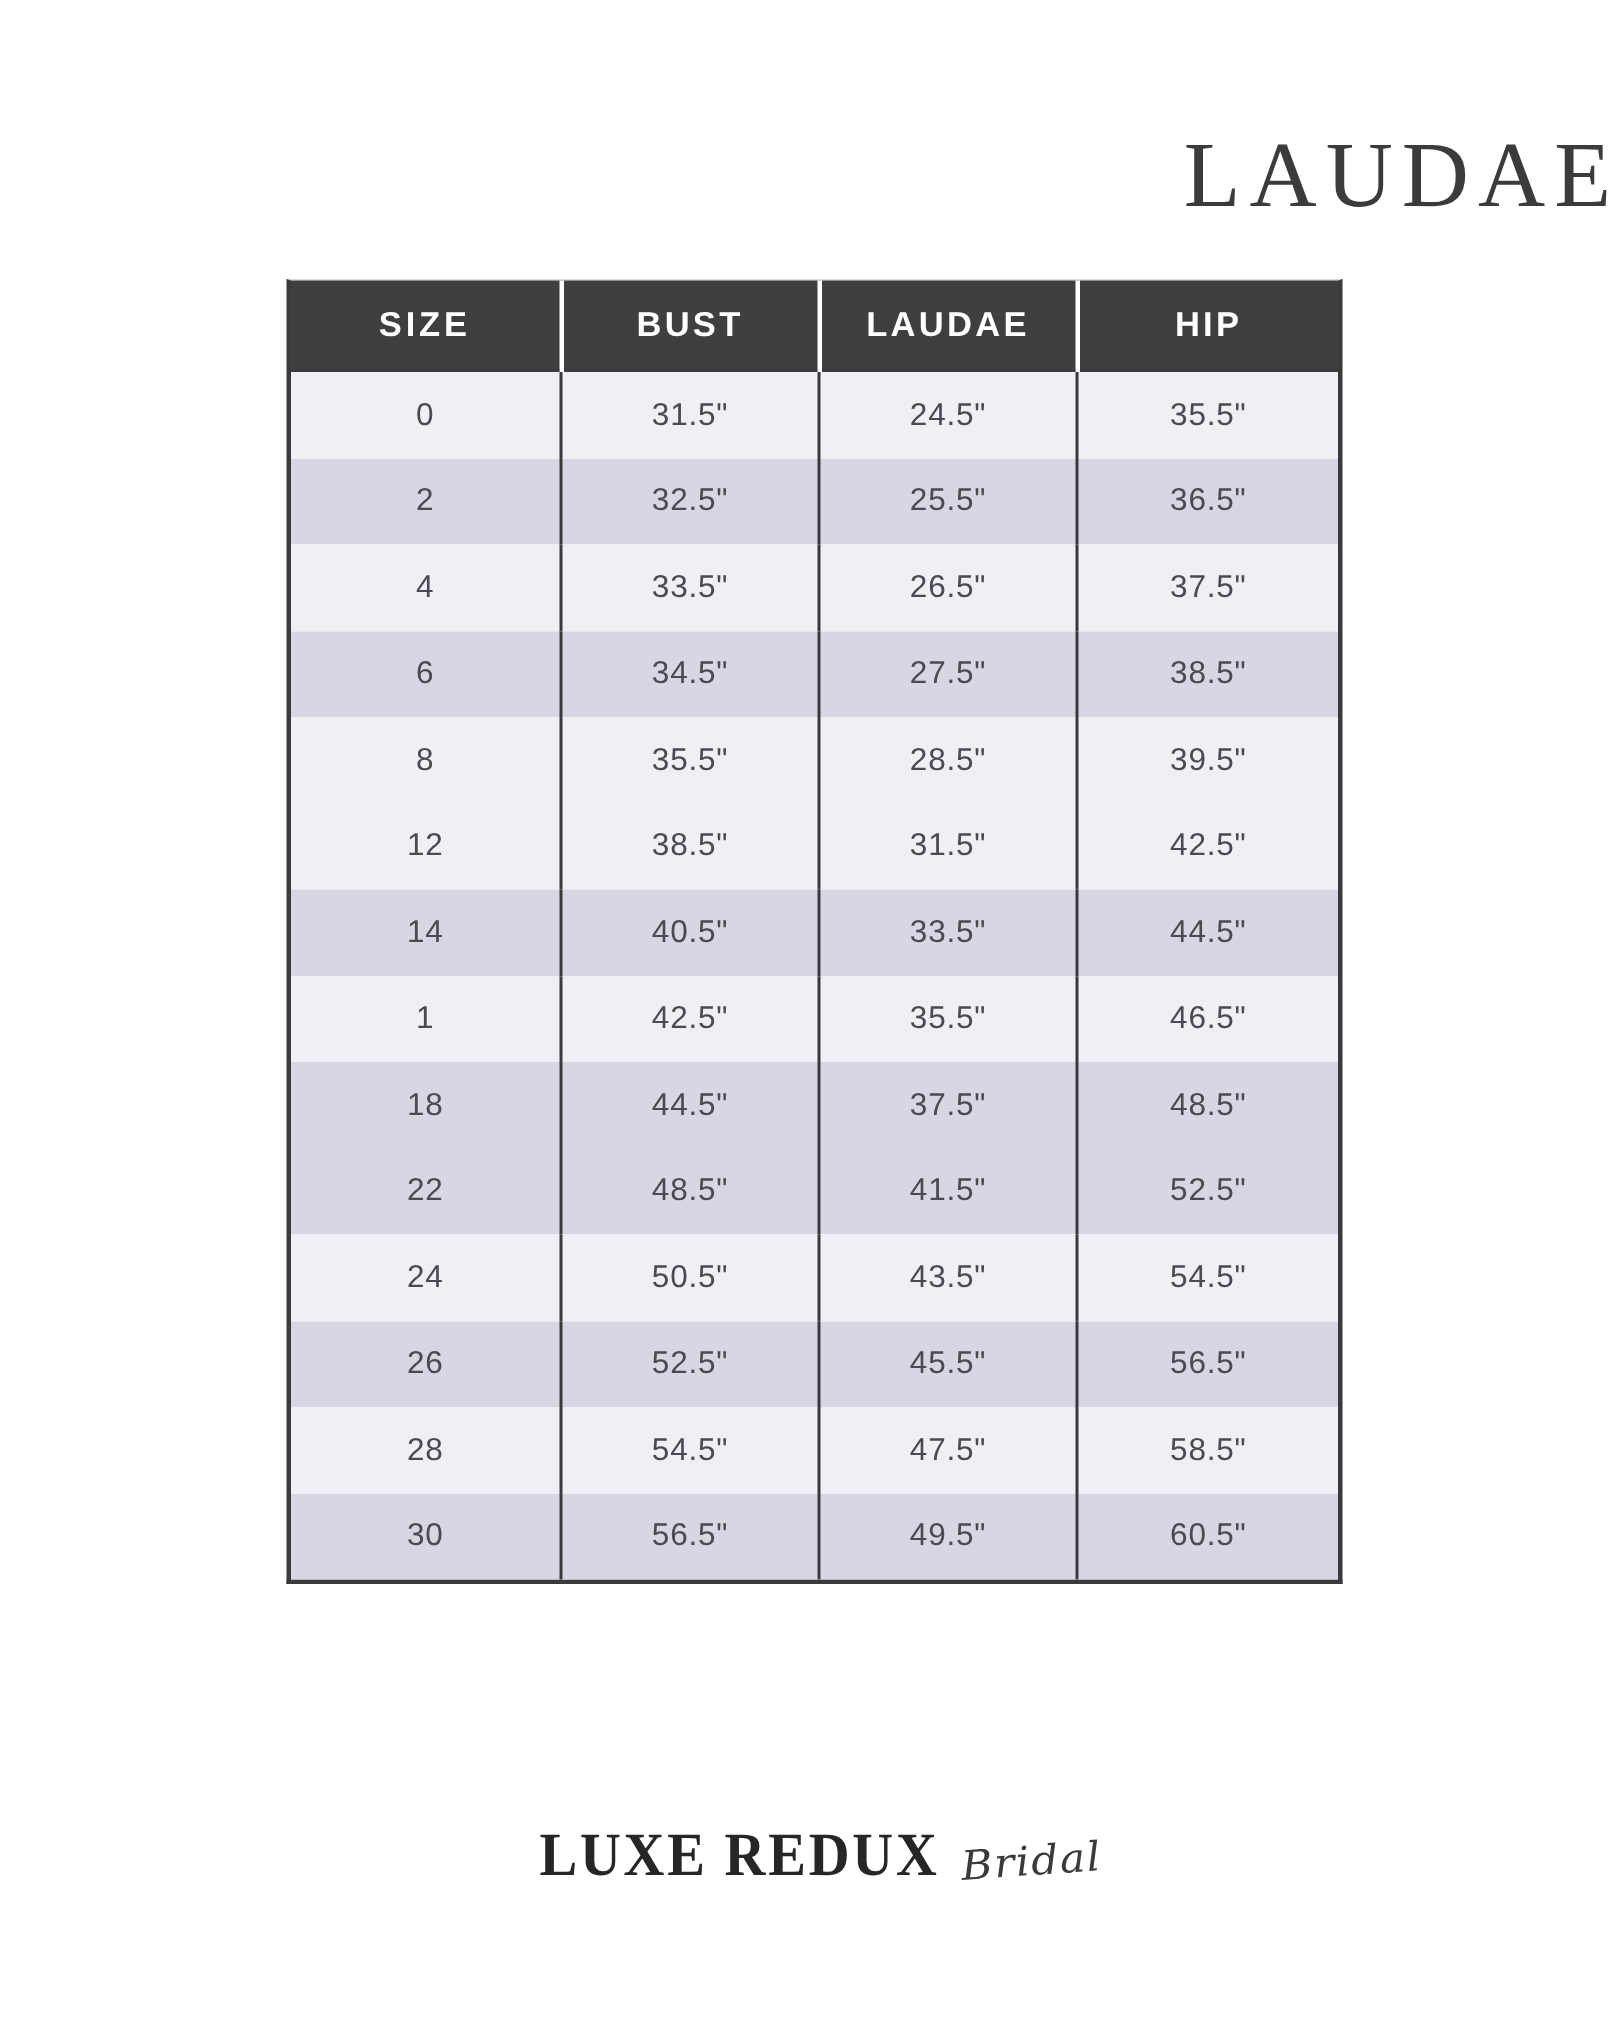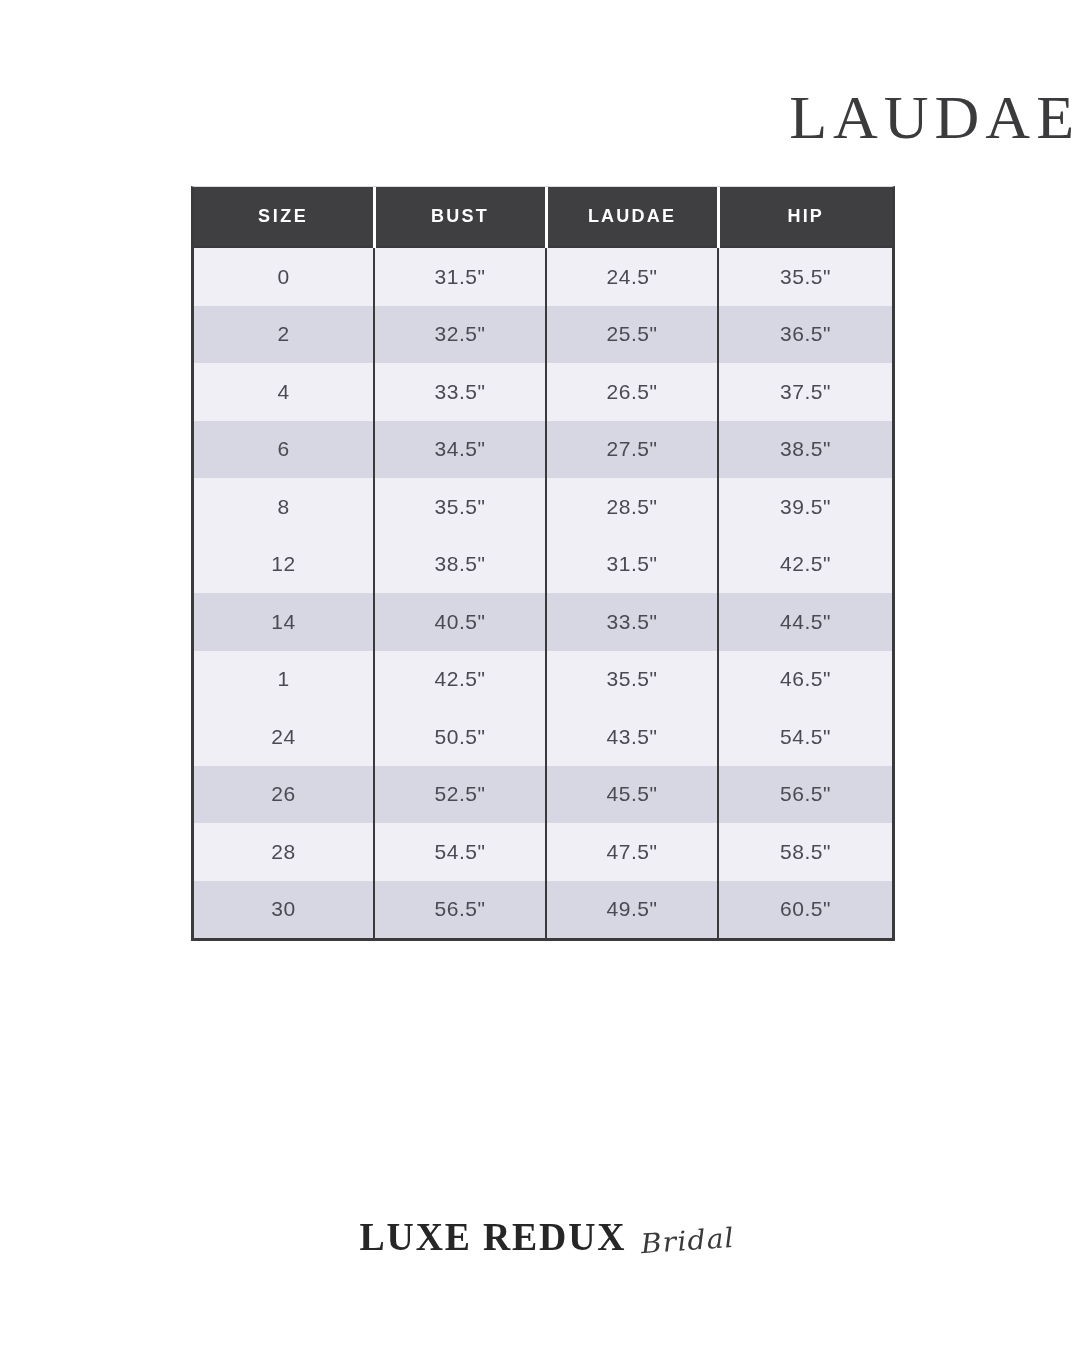--- a/index.html
+++ b/index.html
@@ -51,21 +51,21 @@
   table.size-table col.col-size  { width: 180px; }
   table.size-table col.col-bust  { width: 172px; }
   table.size-table col.col-waist { width: 172px; }
   table.size-table col.col-hip   { width: 174px; }
 
   
   thead th {
     background: #3f3f41;
     color: #ffffff;
     height: 59px;
-    font-size: 18px;
+    font-size: 23px;
     font-weight: bold;
     letter-spacing: 2.2px;
     text-align: center;
     vertical-align: middle;
     padding: 0;
     border-right: 3px solid #ffffff;
     border-bottom: 2px solid #3a3a3c;
   }
   thead th:last-child { border-right: none; }
   thead th.th-size { letter-spacing: 2.6px; }
@@ -192,20 +192,32 @@
             <td>40.5"</td>
             <td>33.5"</td>
             <td>44.5"</td>
           </tr>
           <tr class="row-light">
             <td>1</td>
             <td>42.5"</td>
             <td>35.5"</td>
             <td>46.5"</td>
           </tr>
+          <tr class="row-dark">
+            <td>18</td>
+            <td>44.5"</td>
+            <td>37.5"</td>
+            <td>48.5"</td>
+          </tr>
+          <tr class="row-dark">
+            <td>22</td>
+            <td>48.5"</td>
+            <td>41.5"</td>
+            <td>52.5"</td>
+          </tr>
           <tr class="row-light">
             <td>24</td>
             <td>50.5"</td>
             <td>43.5"</td>
             <td>54.5"</td>
           </tr>
           <tr class="row-dark">
             <td>26</td>
             <td>52.5"</td>
             <td>45.5"</td>

